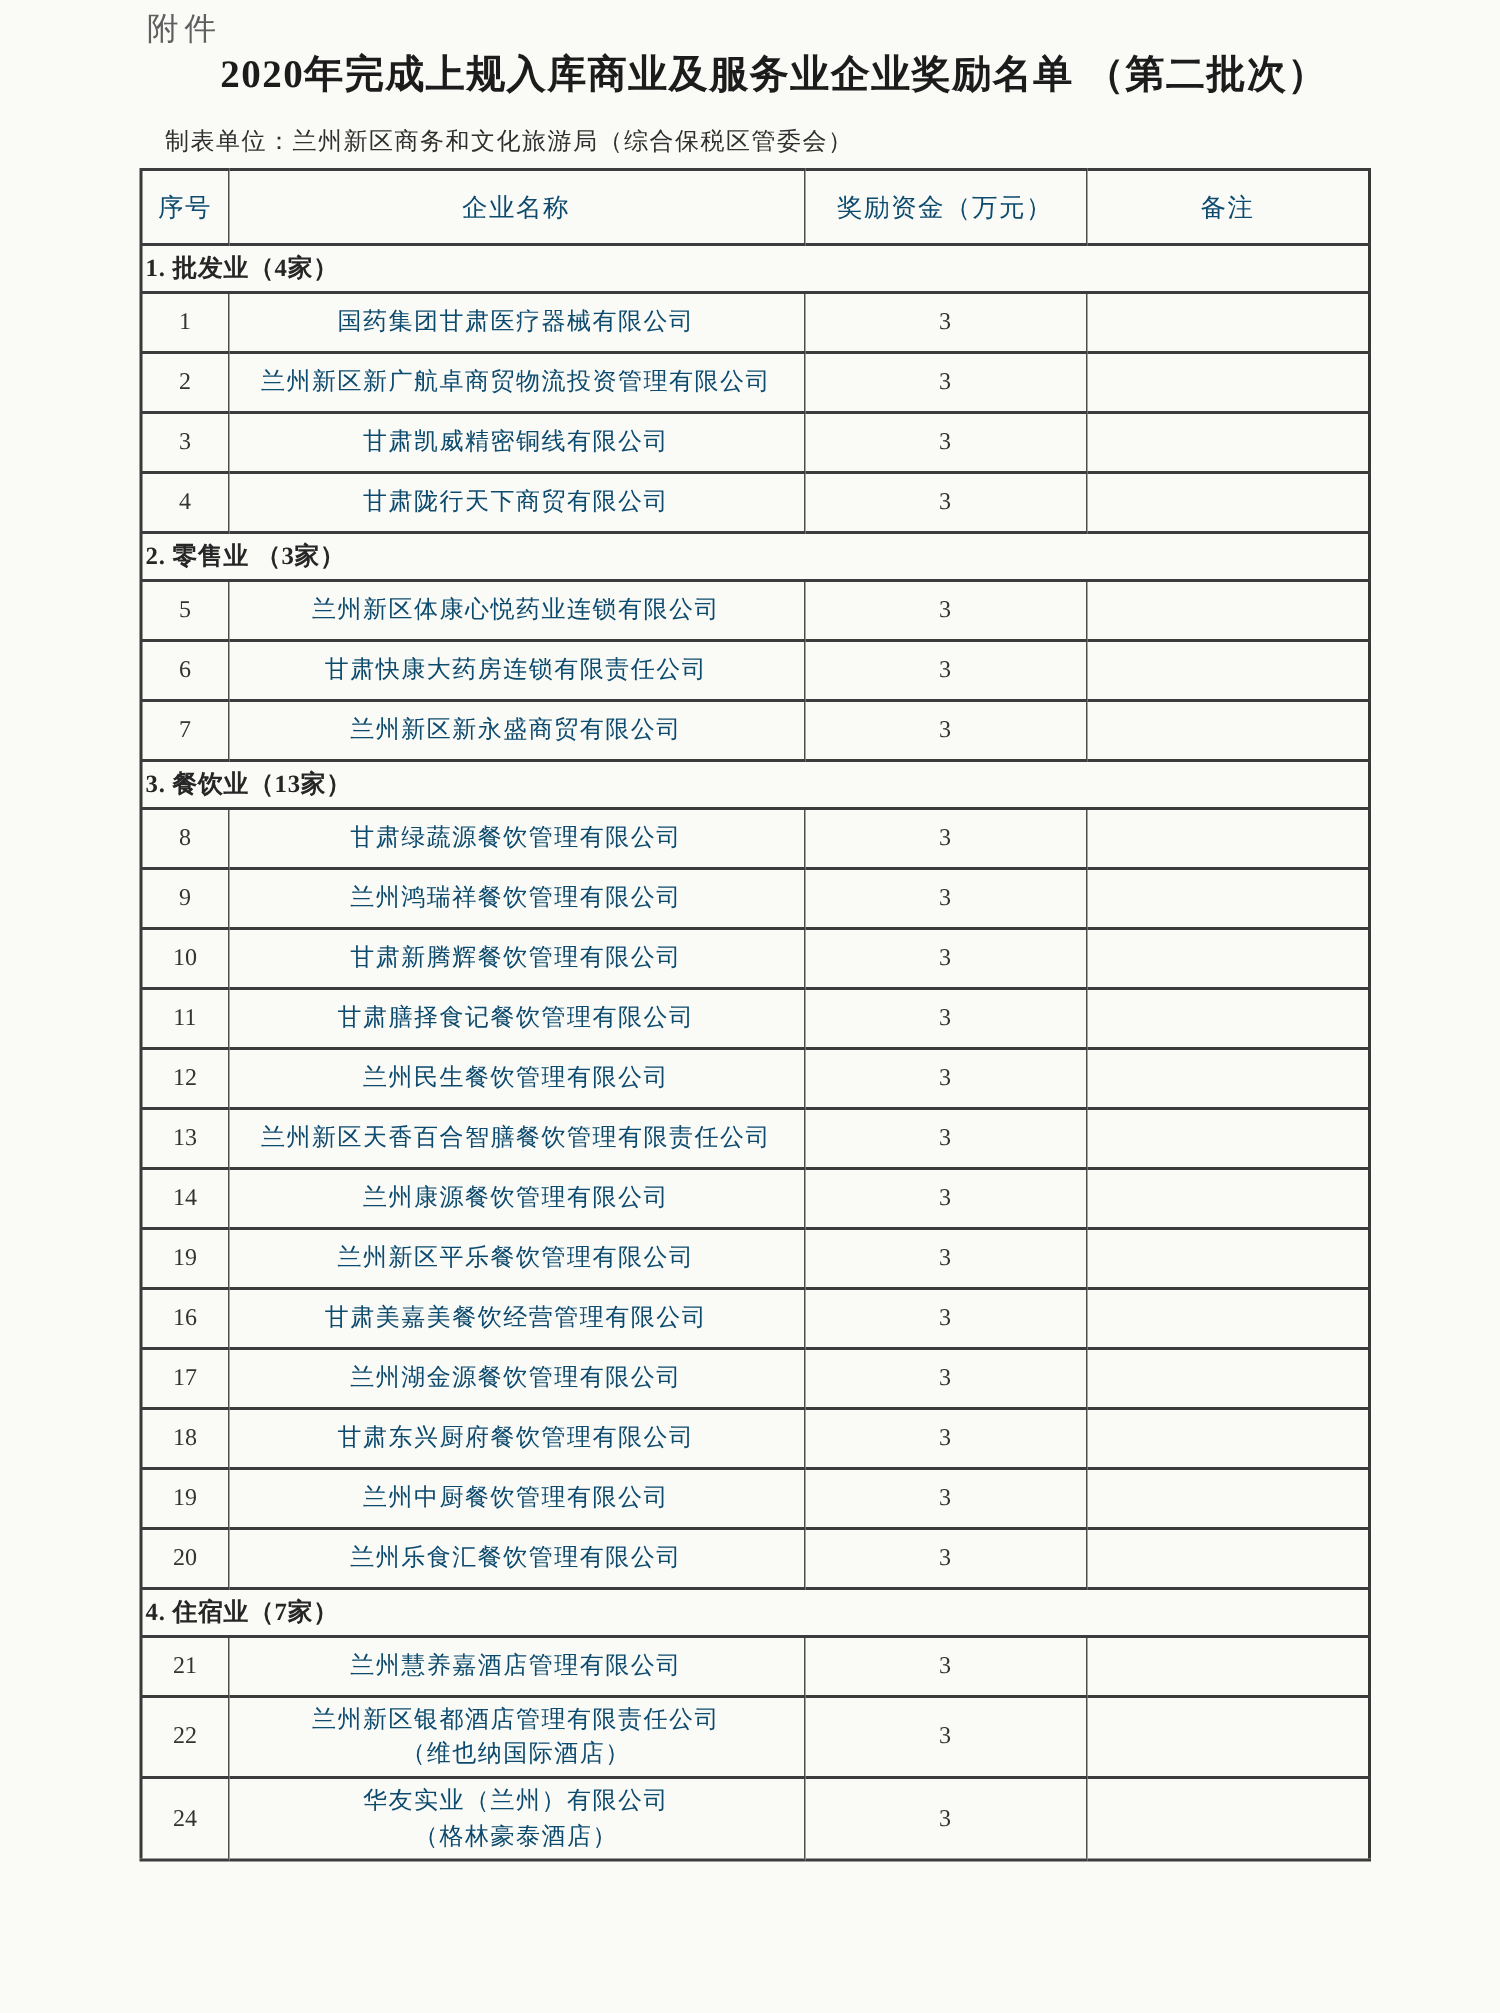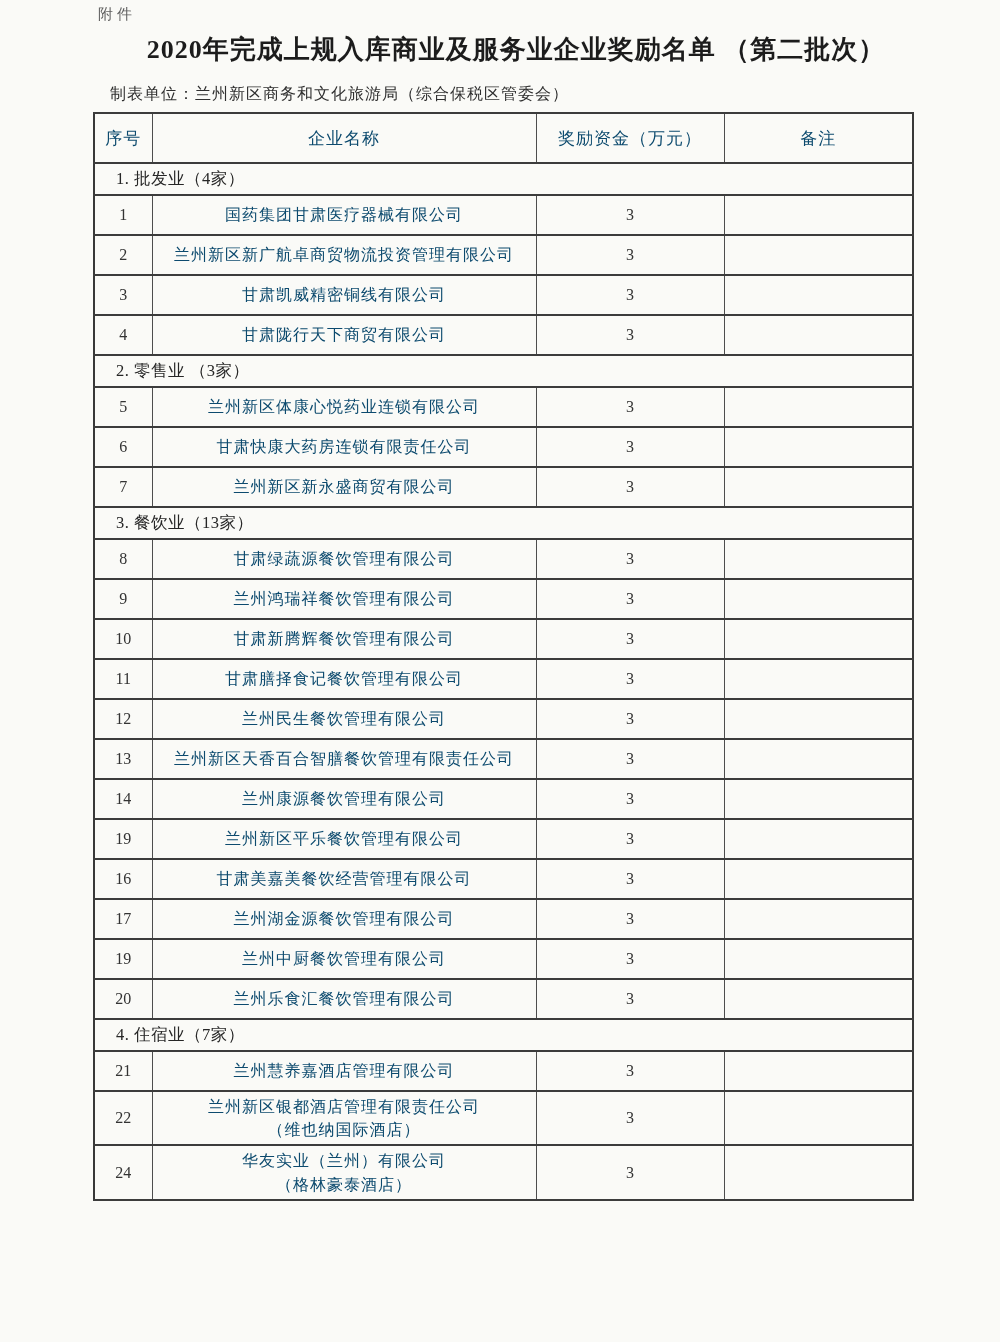--- a/index.html
+++ b/index.html
@@ -10,21 +10,21 @@
     background: #fafaf7;
     color: #2e2e2e;
     font-family: "Liberation Serif", "DejaVu Serif", serif;
     position: relative;
     overflow: hidden;
   }
   .attachment-label {
     position: absolute;
     top: 5px;
     left: 98px;
-    font-size: 15px;
+    font-size: 21px;
     color: #5f5f5f;
     letter-spacing: 4px;
   }
   .doc-title {
     position: absolute;
     top: 32px;
     left: 16px;
     width: 100%;
     text-align: center;
     font-size: 26px;
@@ -63,23 +63,23 @@
   table.reward-table { border: 2px solid #383838; }
   thead th {
     height: 50px;
     font-size: 17px;
     color: #0c4a6e;
     letter-spacing: 1px;
   }
   tr.section-row td {
     height: 32px;
     text-align: left;
-    padding-left: 21px;
+    padding-left: 2px;
     font-size: 16.5px;
-    font-weight: 400;
+    font-weight: 700;
     color: #262626;
     letter-spacing: 0.5px;
   }
   tr.data-row td { height: 40px; font-size: 16px; }
   td.col-no { font-size: 16px; color: #333; }
   td.col-name {
     font-size: 15.5px;
     color: #0c4a6e;
     white-space: pre-line;
     line-height: 1.45;
@@ -218,20 +218,26 @@
         <td class="col-amount">3</td>
         <td class="col-remark"></td>
       </tr>
       <tr class="data-row">
         <td class="col-no">17</td>
         <td class="col-name">兰州湖金源餐饮管理有限公司</td>
         <td class="col-amount">3</td>
         <td class="col-remark"></td>
       </tr>
       <tr class="data-row">
+        <td class="col-no">18</td>
+        <td class="col-name">甘肃东兴厨府餐饮管理有限公司</td>
+        <td class="col-amount">3</td>
+        <td class="col-remark"></td>
+      </tr>
+      <tr class="data-row">
         <td class="col-no">19</td>
         <td class="col-name">兰州中厨餐饮管理有限公司</td>
         <td class="col-amount">3</td>
         <td class="col-remark"></td>
       </tr>
       <tr class="data-row">
         <td class="col-no">20</td>
         <td class="col-name">兰州乐食汇餐饮管理有限公司</td>
         <td class="col-amount">3</td>
         <td class="col-remark"></td>

